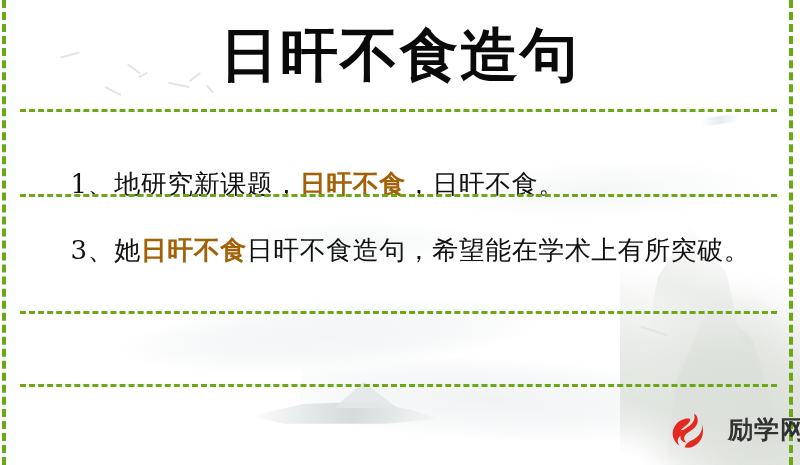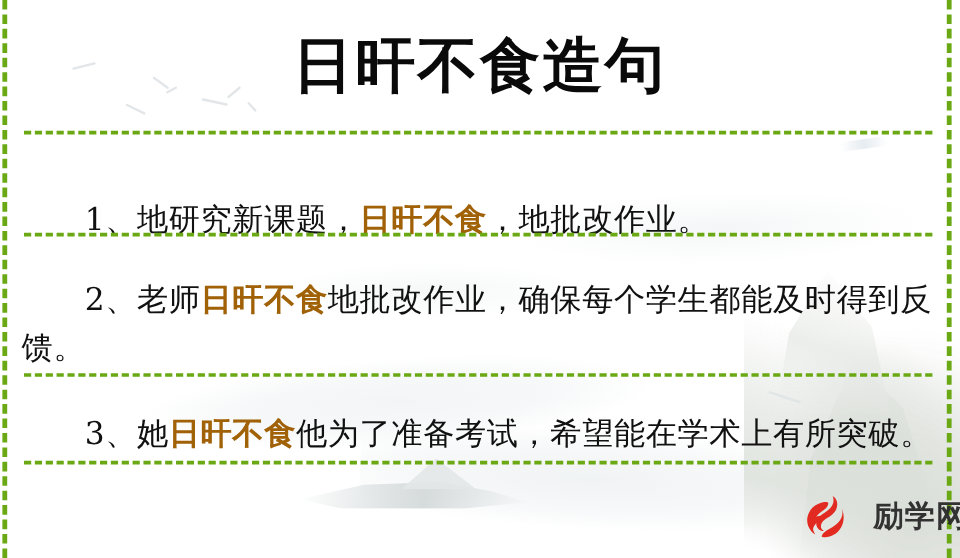--- a/index.html
+++ b/index.html
@@ -130,21 +130,21 @@
 
   
   .title {
     position: absolute;
     left: 0;
     top: 26px;
     width: 800px;
     text-align: center;
     font-family: "DejaVu Serif", "Liberation Serif", serif;
     font-weight: bold;
-    font-size: 50px;
+    font-size: 58px;
     line-height: 58px;
     letter-spacing: 2px;
     color: #0a0a0a;
     white-space: nowrap;
   }
 
   
   .sentences {
     position: absolute;
     left: 18px;
@@ -223,29 +223,26 @@
   <div class="frame-left"></div>
   <div class="frame-right"></div>
 
   <div class="title">日旰不食造句</div>
 
   <div class="rule rule-0"></div>
 
   <div class="sentences">
 
     <div class="sentence s-1">
-      <span>1、</span><span>地研究新课题，</span><span class="idiom">日旰不食</span><span>，地批改作业。</span>
+      <span>1、</span><span>地研究新课题，</span><span class="idiom">日旰不食</span><span>，日旰不食。</span>
     </div>
 
-    <div class="sentence s-2">
-      <span>2、</span><span>老师</span><span class="idiom">日旰不食</span><span>地批改作业，确保每个学生都能及时得到反馈。</span>
-    </div>
 
     <div class="sentence s-3">
-      <span>3、</span><span>她</span><span class="idiom">日旰不食</span><span>他为了准备考试，希望能在学术上有所突破。</span>
+      <span>3、</span><span>她</span><span class="idiom">日旰不食</span><span>日旰不食造句，希望能在学术上有所突破。</span>
     </div>
 
   </div>
 
   <div class="rule rule-1"></div>
   <div class="rule rule-2"></div>
   <div class="rule rule-3"></div>
 
   <div class="logo">
     <svg class="logo-mark" viewBox="0 0 64 64">

